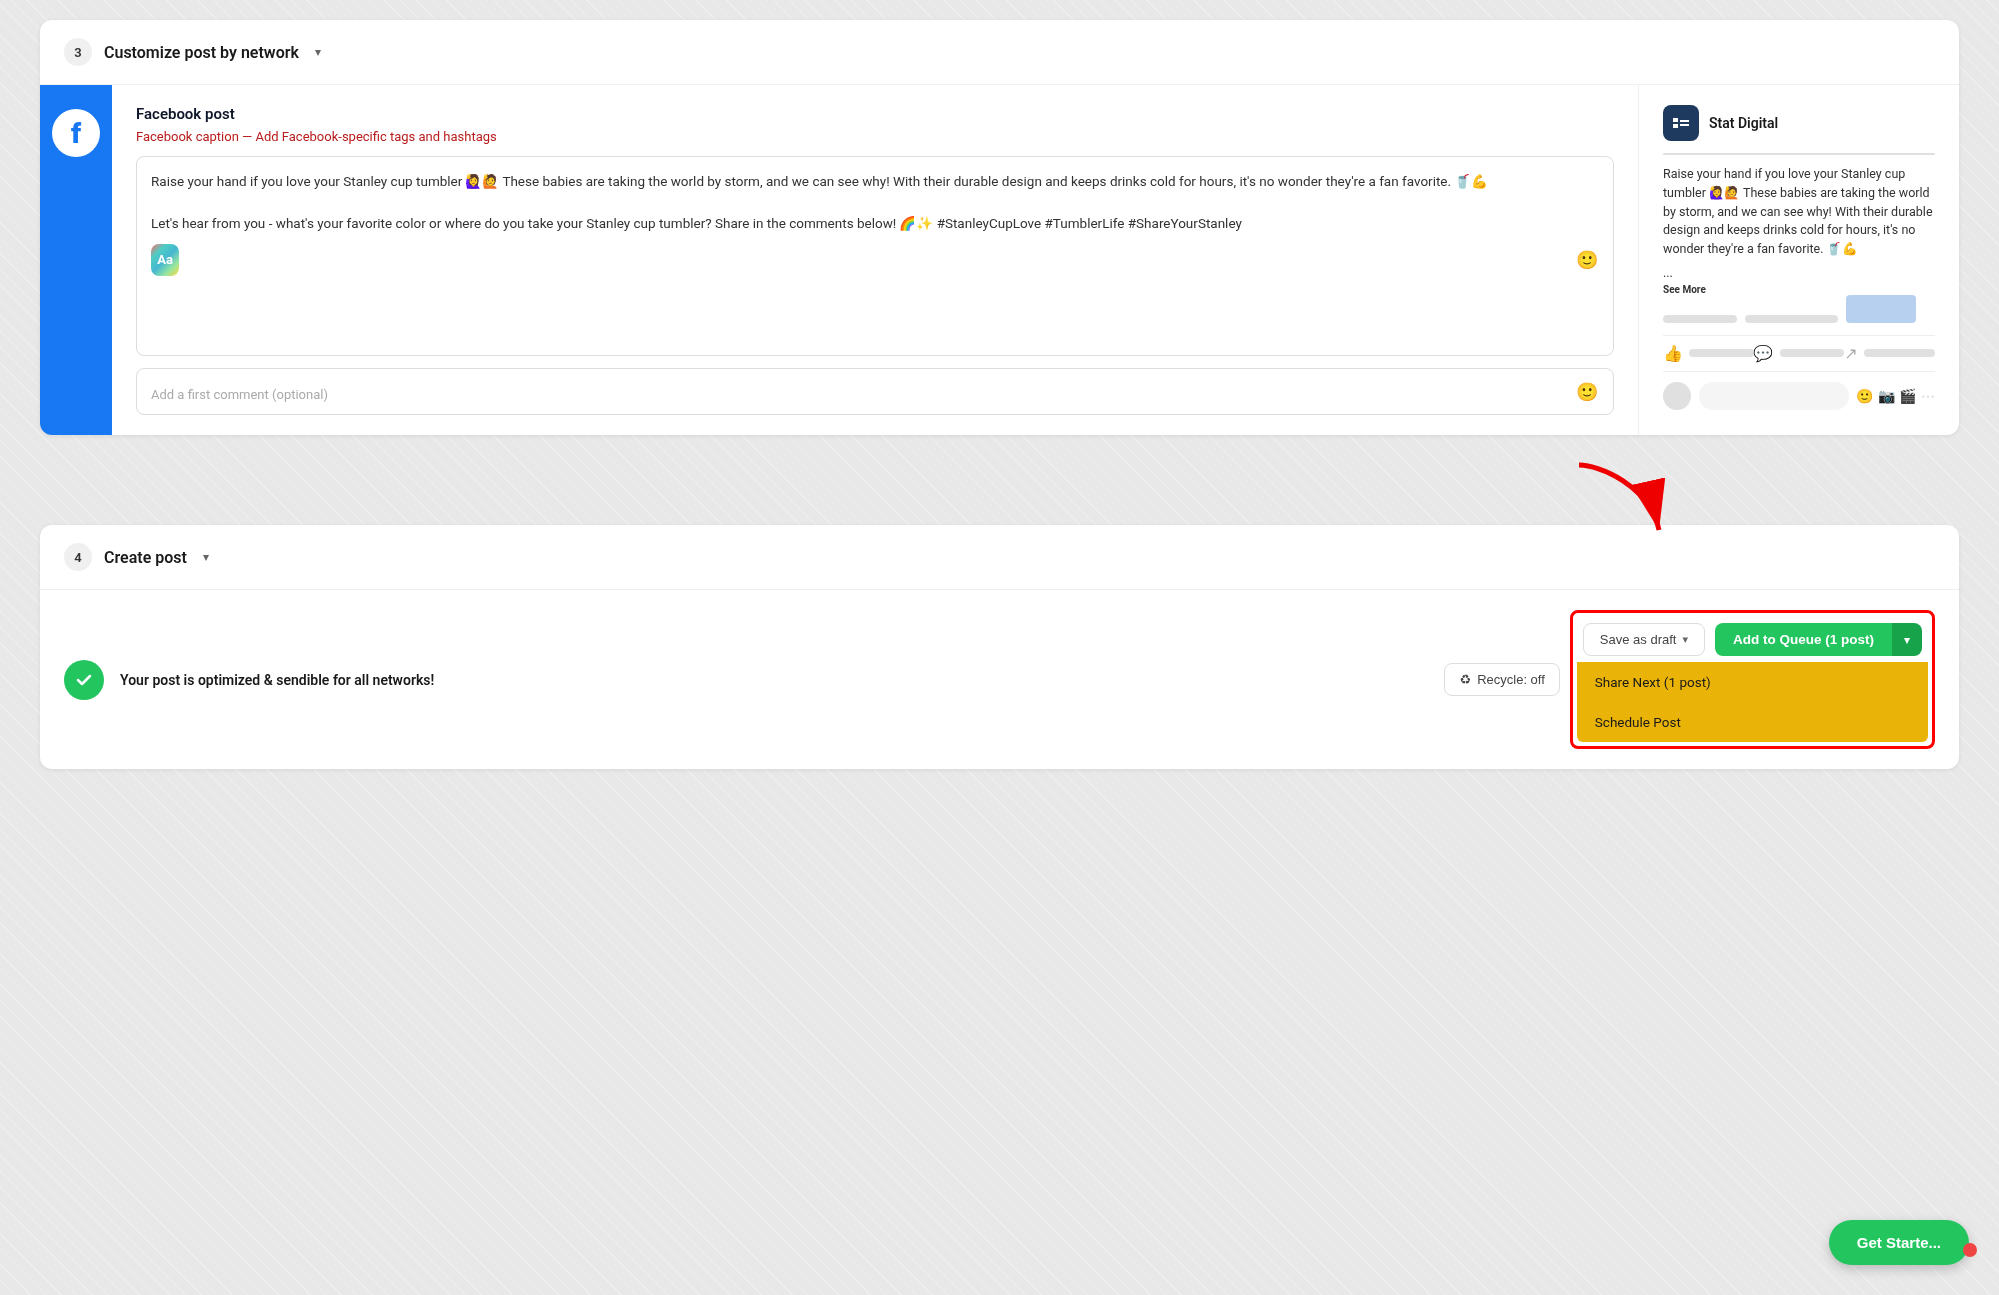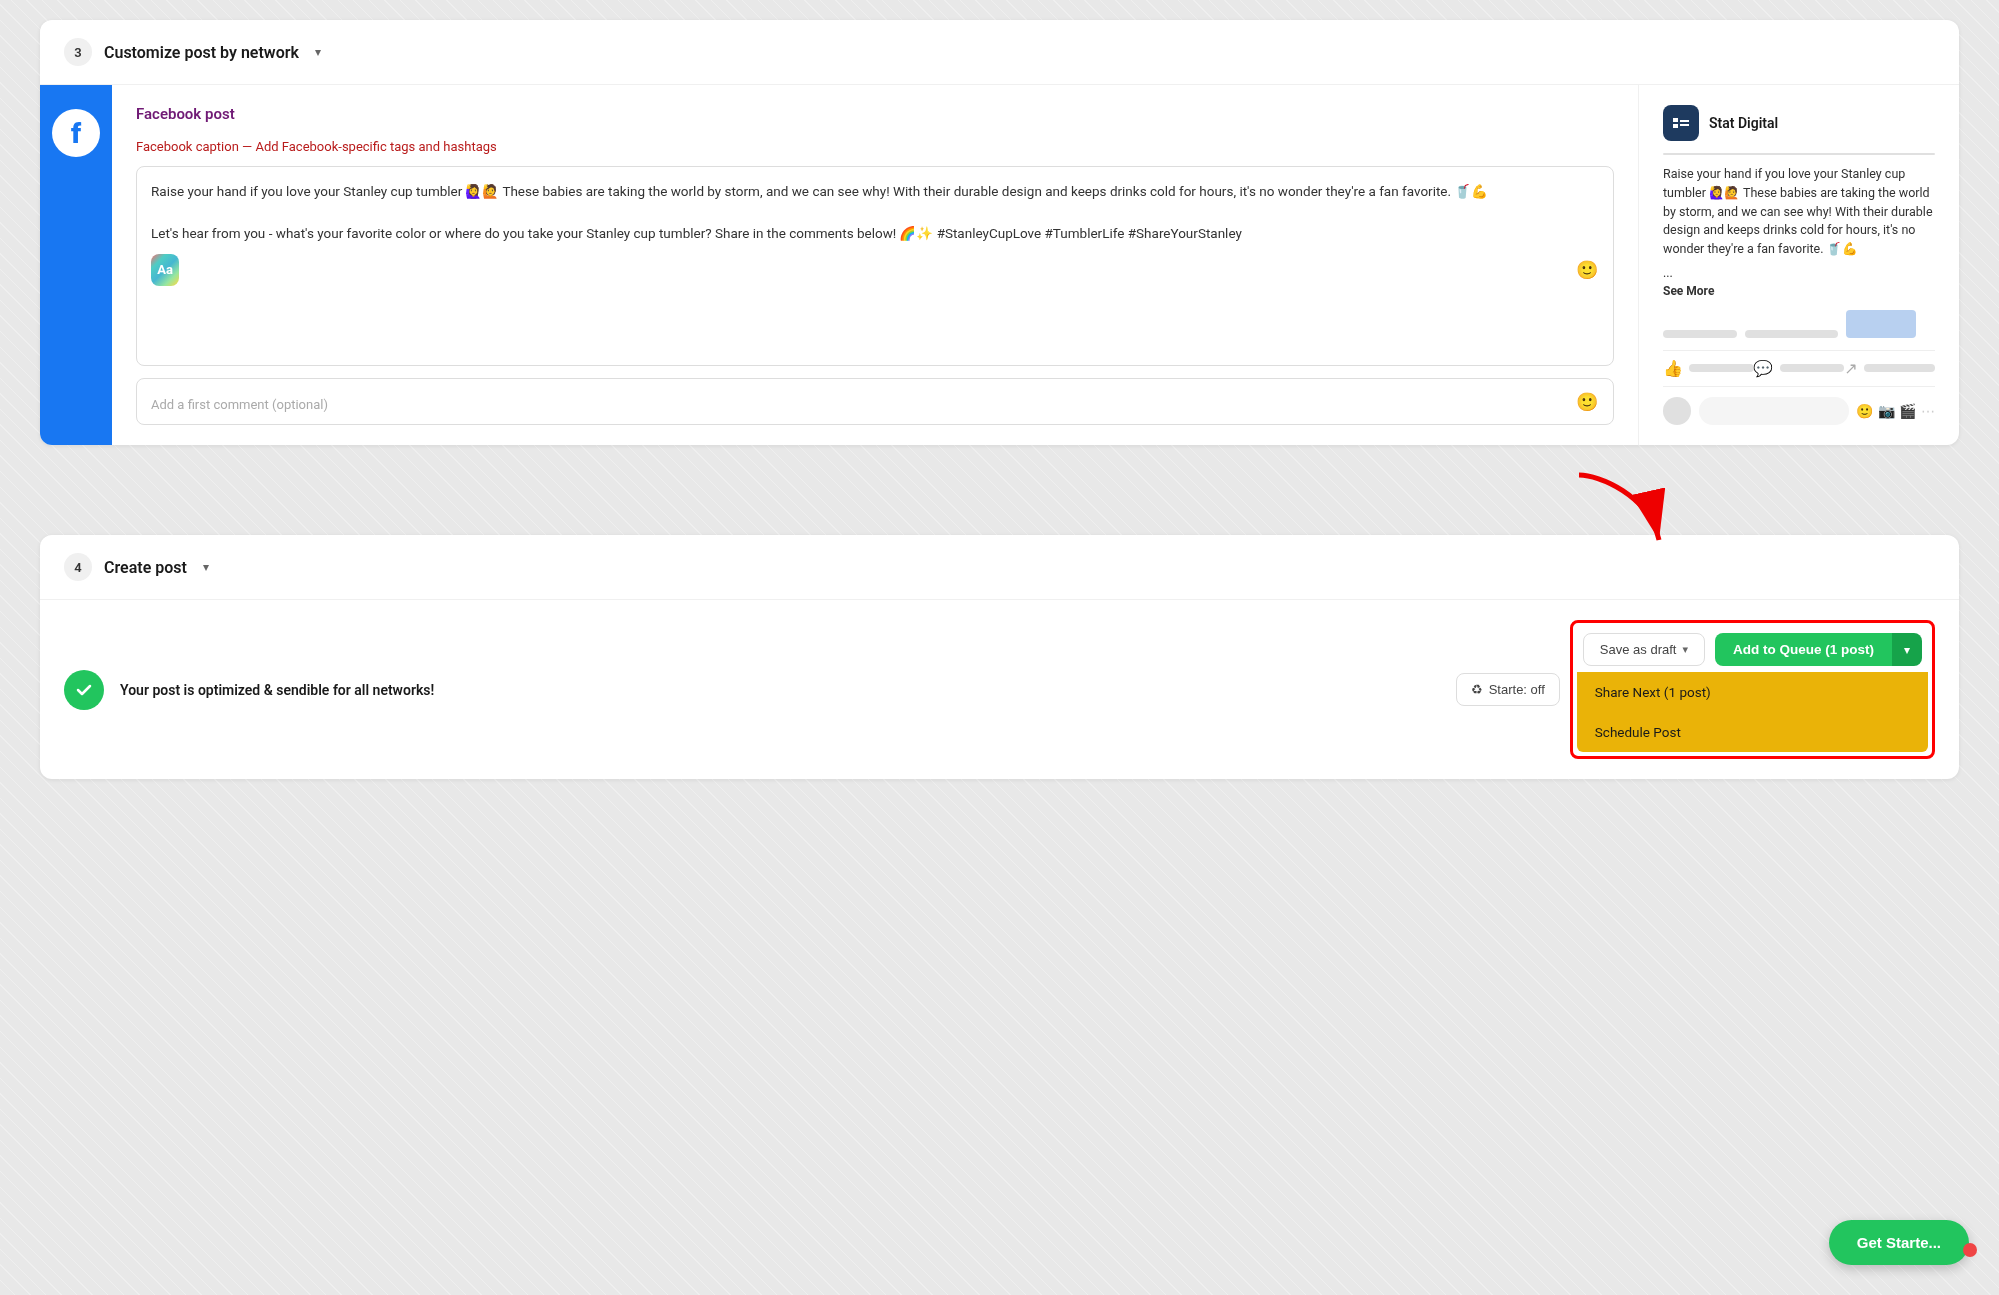--- a/index.html
+++ b/index.html
@@ -91,22 +91,22 @@
 
     .post-content-area {
       flex: 1;
       padding: 20px 24px;
       border-right: 1px solid #f0f0f0;
     }
 
     .post-label {
       font-size: 15px;
       font-weight: 600;
-      color: #701a75;
-      margin-bottom: 16px;
+      color: #0f172a;
+      margin-bottom: 6px;
     }
 
     .caption-hint {
       font-size: 13px;
       color: #b91c1c;
       margin-bottom: 12px;
     }
 
     .text-editor {
       border: 1px solid #ddd;
@@ -202,24 +202,23 @@
     }
 
     .preview-text {
       font-size: 12.5px;
       line-height: 1.5;
       color: #333;
       margin-bottom: 6px;
     }
 
     .preview-see-more {
-      font-size: 12px;
+      font-size: 10px;
       font-weight: 700;
       color: #333;
-      margin-bottom: 12px;
     }
 
     .preview-image-placeholder {
       display: flex;
       gap: 8px;
       margin-bottom: 12px;
       align-items: flex-end;
     }
 
     .ph-line-short {
@@ -564,21 +563,21 @@
     <div class="optimized-icon">
       <svg width="20" height="20" viewBox="0 0 20 20" fill="none">
         <path d="M4 10 L8 14 L16 6" stroke="white" stroke-width="2.5" stroke-linecap="round" stroke-linejoin="round"></path>
       </svg>
     </div>
     <span class="optimized-text">Your post is optimized &amp; sendible for all networks!</span>
 
     <div class="create-post-actions-wrapper">
       <button class="recycle-btn">
         <span>♻</span>
-        <span>Starte: off</span>
+        <span>Recycle: off</span>
       </button>
 
       <div class="red-border-box">
         <div style="display:flex; align-items:center; gap:10px; padding:6px;">
           <button class="save-draft-btn">
             <span>Save as draft</span>
             <span class="save-draft-chevron">▾</span>
           </button>
 
           <div class="add-queue-group">

